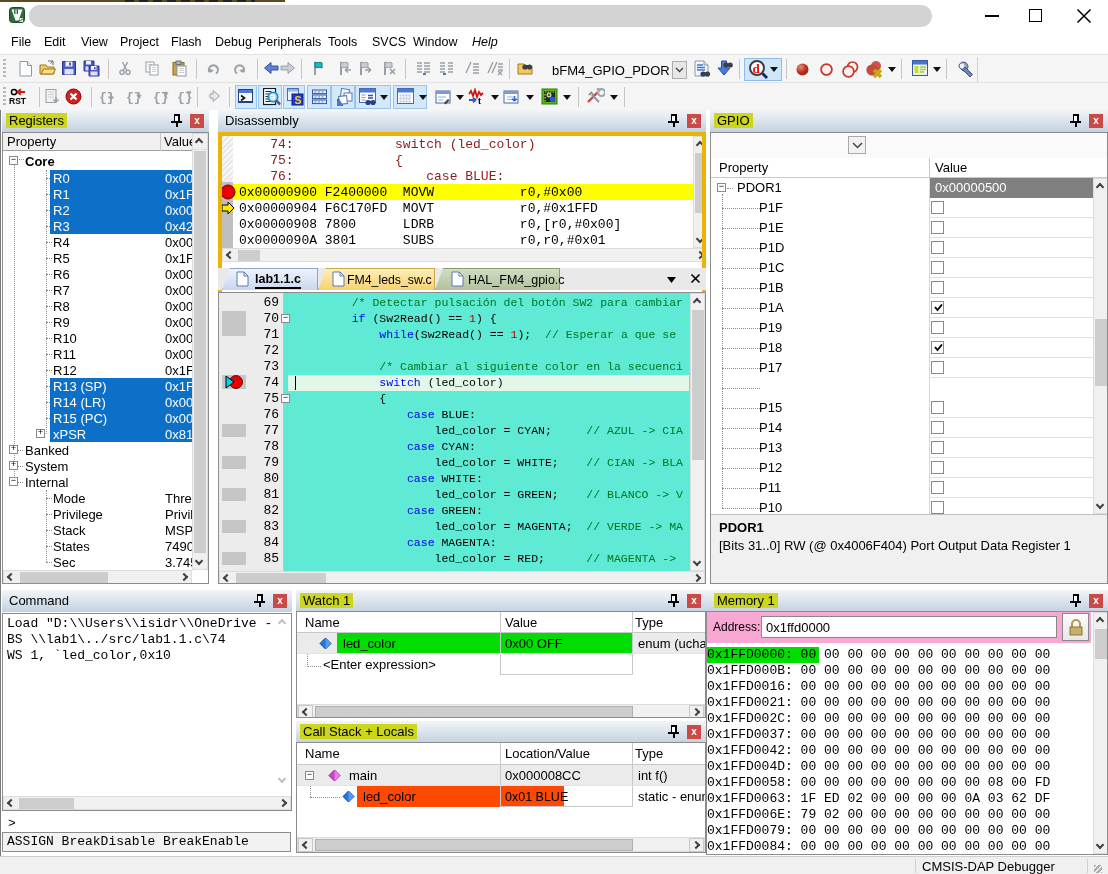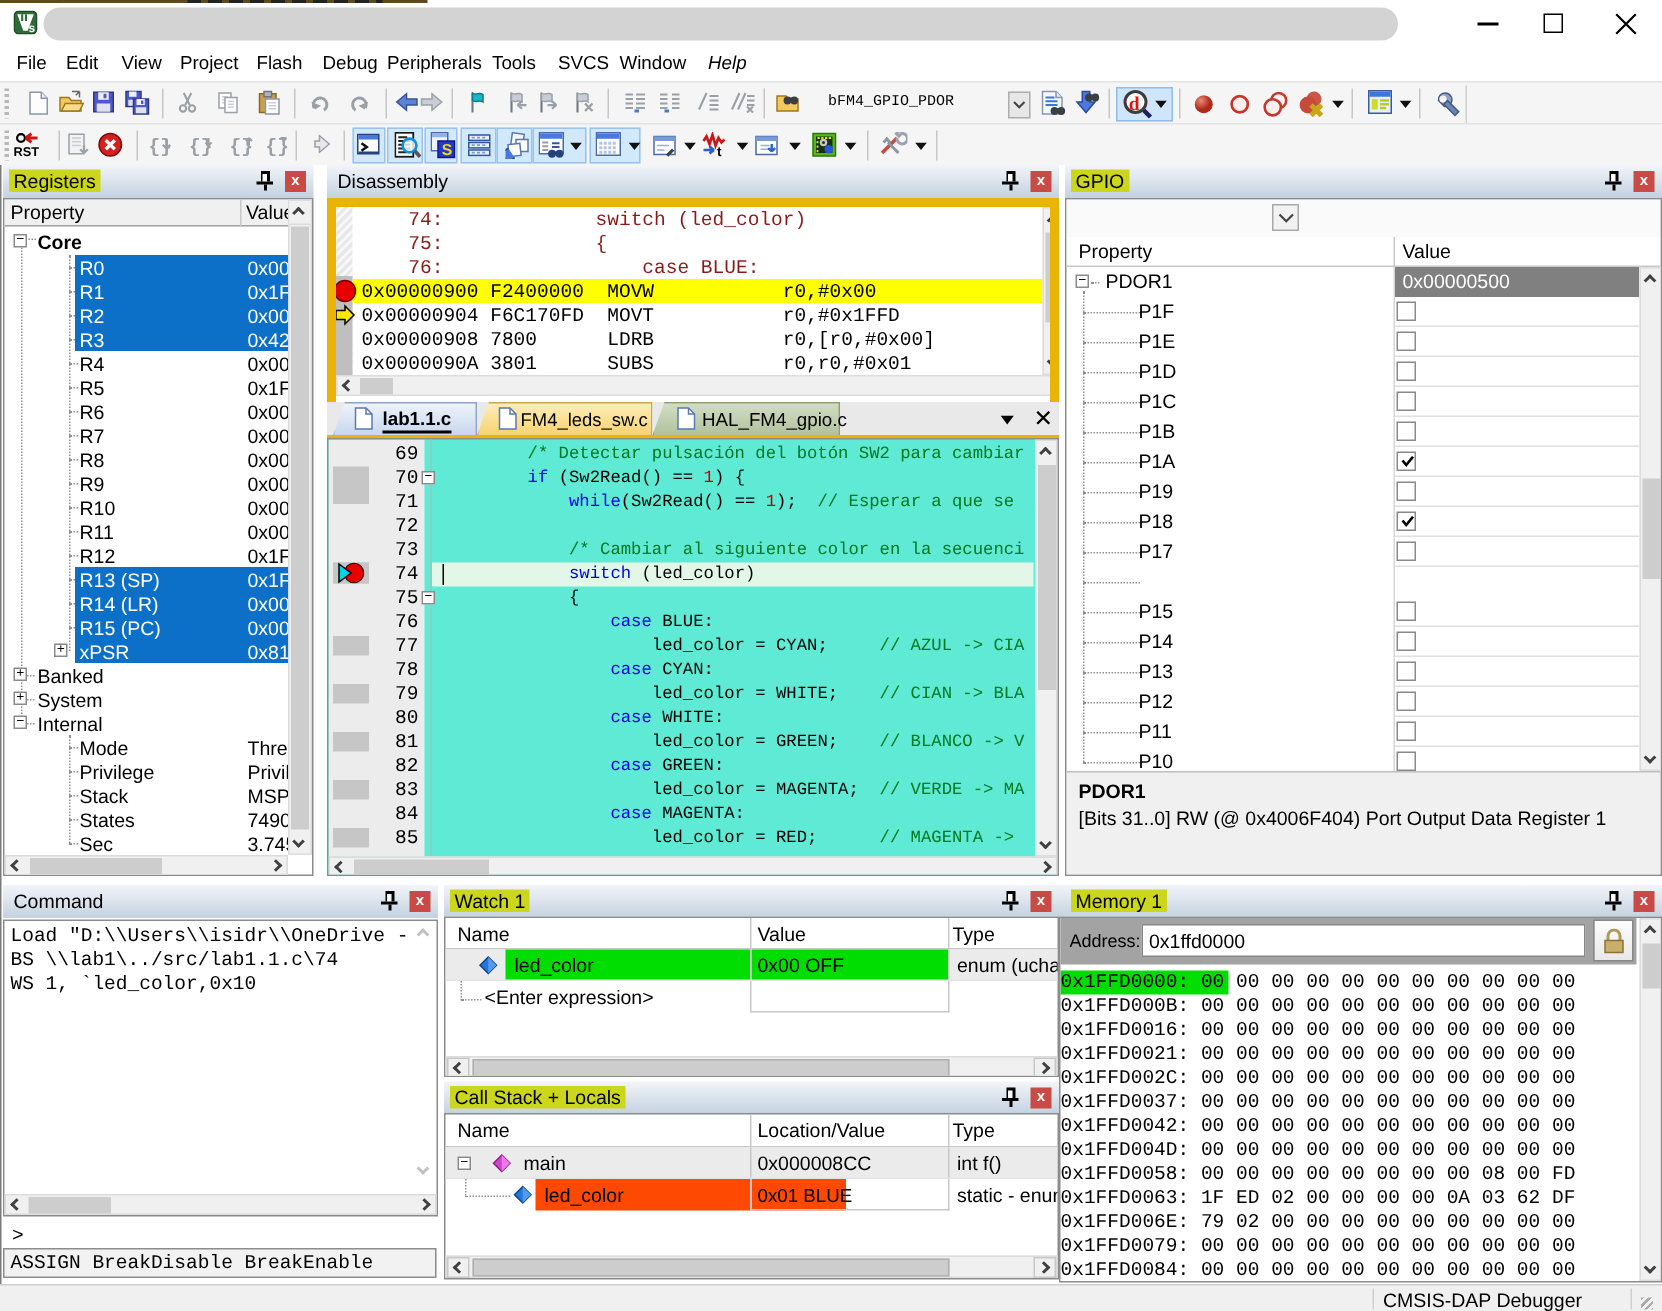--- a/index.html
+++ b/index.html
@@ -164,21 +164,21 @@
         <path d="M11 4 h5 M11 7 h5 M11 10 h5" stroke="#9aa0a8" stroke-width="1.3"></path>
         <path d="M11 11 l4 4 M15 11 l-4 4" stroke="#9aa0a8" stroke-width="1.4"></path>
       </svg>
       <div class="sep" style="left:509px;top:4px;height:20px;"></div>
       <svg class="abs" style="left:517px;top:5px;" width="18" height="18">
         <path d="M1 4 h6 l1.5 2 H15 v8 H1 Z" fill="#f3c95f" stroke="#9c7a1c"></path>
         <circle cx="8" cy="7" r="2.6" fill="#3a3f46"></circle>
         <circle cx="12.5" cy="7" r="2.6" fill="#3a3f46"></circle>
         <rect x="8.6" y="5" width="3.2" height="2" fill="#3a3f46"></rect>
       </svg>
-      <span class="abs" style="left:552px;top:8px;font-size:10px;font-family:Liberation Mono, monospace;">bFM4_GPIO_PDOR</span>
+      <span class="abs" style="left:552px;top:8px;font-size:13px;">bFM4_GPIO_PDOR</span>
       <div class="abs" style="left:672px;top:6px;width:15px;height:18px;background:#e7e7e7;border:1px solid #adadad;">
         <svg class="abs" style="left:2px;top:5px;" width="9" height="7">
           <path d="M1 1 L4.5 4.5 L8 1" stroke="#444" stroke-width="1.4" fill="none"></path>
         </svg>
       </div>
       <svg class="abs" style="left:694px;top:5px;" width="17" height="18">
         <path d="M1 1 h9 l4 4 v11 h-13 z" fill="#f4f8fe" stroke="#8a97a8"></path>
         <path d="M10 1 v4 h4" fill="#dde6f4" stroke="#8a97a8"></path>
         <path d="M3 5 h6 M3 7.5 h8 M3 10 h8" stroke="#3a78d8" stroke-width="1.4"></path>
         <circle cx="9" cy="14" r="2.6" fill="#3a3f46"></circle>
@@ -568,21 +568,21 @@
     </div>
   </div>
 </div>
 
 <div class="panel" id="disasm" style="left:218px;top:110px;width:488px;height:150px;">
   <div class="ptitle">
         <span class="ptxt">Disassembly</span>
         <span class="pin" style="right:27px;"></span>
         <span class="xbtn" style="right:5px;">x</span>
       </div>
-  <div class="abs" style="left:0;top:22px;width:488px;height:164px;border:6px solid #eab308;background:#fff;overflow:hidden;">
+  <div class="abs" style="left:0;top:22px;width:488px;height:164px;border:4px solid #eab308;background:#fff;overflow:hidden;">
 
     <div class="abs" style="left:0;top:0;width:11px;height:112px;background:repeating-linear-gradient(135deg,#e8e8e8 0 2px,#f8f8f8 2px 4px);"></div>
     <div class="abs" style="left:0;top:46px;width:11px;height:66px;background:#bfbfbf;"></div>
     <div class="mono abs" style="left:17px;top:1px;color:#8b1a1a;">    74:             switch (led_color)</div>
     <div class="mono abs" style="left:17px;top:17px;color:#8b1a1a;">    75:             {</div>
     <div class="mono abs" style="left:17px;top:33px;color:#8b1a1a;">    76:                 case BLUE:</div>
     <div class="abs" style="left:11px;top:48px;width:460px;height:16px;background:#ffff00;"></div>
     <div class="mono abs" style="left:17px;top:49px;">0x00000900 F2400000  MOVW           r0,#0x00</div>
     <div class="mono abs" style="left:17px;top:65px;">0x00000904 F6C170FD  MOVT           r0,#0x1FFD</div>
     <div class="mono abs" style="left:17px;top:81px;">0x00000908 7800      LDRB           r0,[r0,#0x00]</div>
@@ -997,21 +997,21 @@
 </div>
 
 <div class="panel" id="mem" style="left:706px;top:590px;width:402px;height:265px;">
   <div class="ptitle">
         <span class="ptxt hl" style="left:8px;">Memory 1</span>
         <span class="pin" style="right:27px;"></span>
         <span class="xbtn" style="right:5px;">x</span>
       </div>
   <div class="abs" style="left:0;top:21px;width:402px;height:244px;border:1px solid #8c8c8c;background:#fff;overflow:hidden;">
 
-    <div class="abs" style="left:0;top:0;width:384px;height:31px;background:#a3a3a3;">
+    <div class="abs" style="left:0;top:0;width:384px;height:31px;background:#f9a8d4;">
       <span class="abs" style="left:6px;top:8px;font-size:12px;">Address:</span>
       <div class="abs" style="left:54px;top:4px;width:296px;height:22px;background:#fff;border:1px solid #888;">
         <span class="abs" style="left:4px;top:3px;">0x1ffd0000</span>
         </div>
       <div class="abs" style="left:355px;top:1px;width:27px;height:28px;background:linear-gradient(#fcfcfc,#e8e8e8);border:1px solid #888;">
         <svg class="abs" style="left:5px;top:5px;" width="16" height="17">
               <path d="M4 8 V5 a4 4 0 0 1 8 0 v3" fill="none" stroke="#b09a56" stroke-width="2"></path>
               <rect x="2" y="8" width="12" height="8" fill="#c8b06a" stroke="#8a7436"></rect>
             </svg>
       </div>

